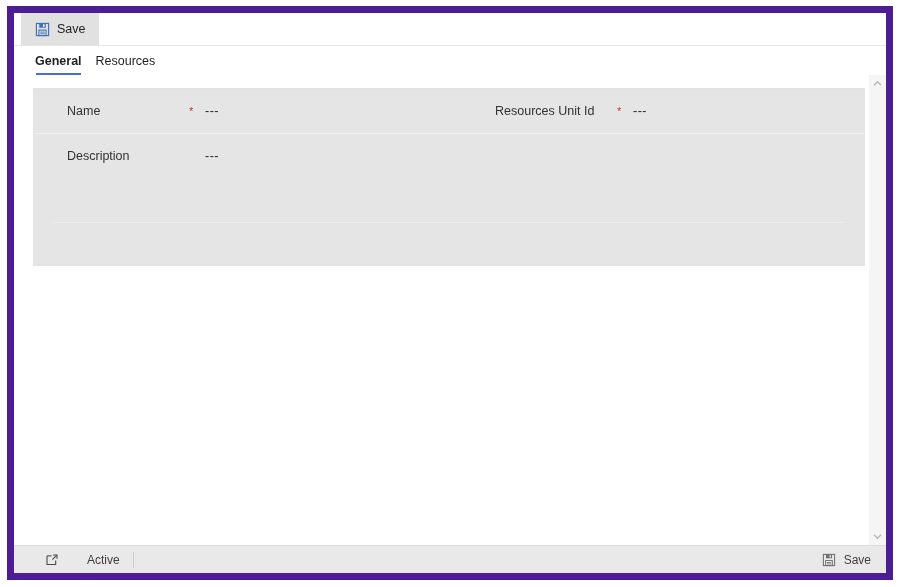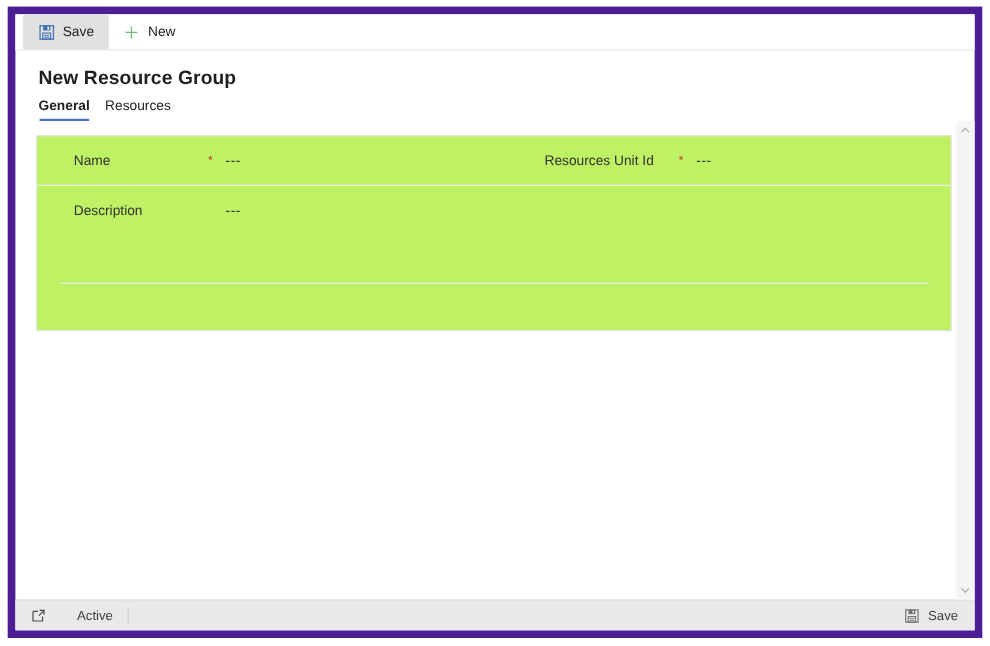--- a/index.html
+++ b/index.html
@@ -99,21 +99,21 @@
     flex: 1;
     padding: 13px 0 0 19px;
     box-sizing: border-box;
     overflow: hidden;
   }
 
   #general-card {
     width: 832px;
     height: 178px;
     border: 1px solid #e3e3e3;
-    background: #bef264;
+    background: #e5e5e5;
     box-sizing: border-box;
     position: relative;
   }
 
   .form-row {
     display: flex;
     height: 44px;
     align-items: center;
     border-bottom: 1px solid #f0f0f0;
   }
@@ -178,21 +178,21 @@
   }
 
   
   #status-bar {
     height: 28px;
     min-height: 28px;
     background: #e9e9e9;
     border-top: 1px solid #dcdcdc;
     display: flex;
     align-items: center;
-    padding: 0 11px 0 13px;
+    padding: 0 11px 0 30px;
     box-sizing: border-box;
   }
   #status-left { display: flex; align-items: center; gap: 0; }
   #status-popout-icon { display: inline-flex; width: 16px; height: 16px; align-items: center; justify-content: center; cursor: pointer; }
   #status-state-text {
     font-size: 12px;
     color: #403e3d;
     margin-left: 27px;
     padding-right: 13px;
     border-right: 1px solid #cdcdcd;
@@ -224,34 +224,23 @@
           <rect x="8.6" y="2.4" width="1.6" height="2.8" fill="#ffffff"></rect>
           <rect x="4.2" y="8.6" width="7.6" height="5.9" fill="none" stroke="#3f6fb5" stroke-width="1.1"></rect>
           <rect x="5.6" y="10.3" width="4.8" height="0.9" fill="#3f6fb5"></rect>
           <rect x="5.6" y="12.1" width="4.8" height="0.9" fill="#3f6fb5"></rect>
         </svg>
       </span>
       <span class="cmd-label">Save</span>
     </button>
 
 
-    <button class="cmd-btn">
-      <span class="cmd-icon">
-        <svg width="15" height="15" viewBox="0 0 16 16" aria-hidden="true">
-          <path d="M8 2.2 L8 13.8 M2.2 8 L13.8 8" stroke="#6bbf7b" stroke-width="1.3" fill="none"></path>
-        </svg>
-      </span>
-      <span class="cmd-label">New</span>
-    </button>
 
   </div>
 
-  <div id="page-header">
-    <div id="record-title">New Resource Group</div>
-  </div>
 
   <div id="tab-strip">
     <div class="tab-item selected">
       <span>General</span>
     </div>
     <div class="tab-item">
       <span>Resources</span>
     </div>
   </div>
 

